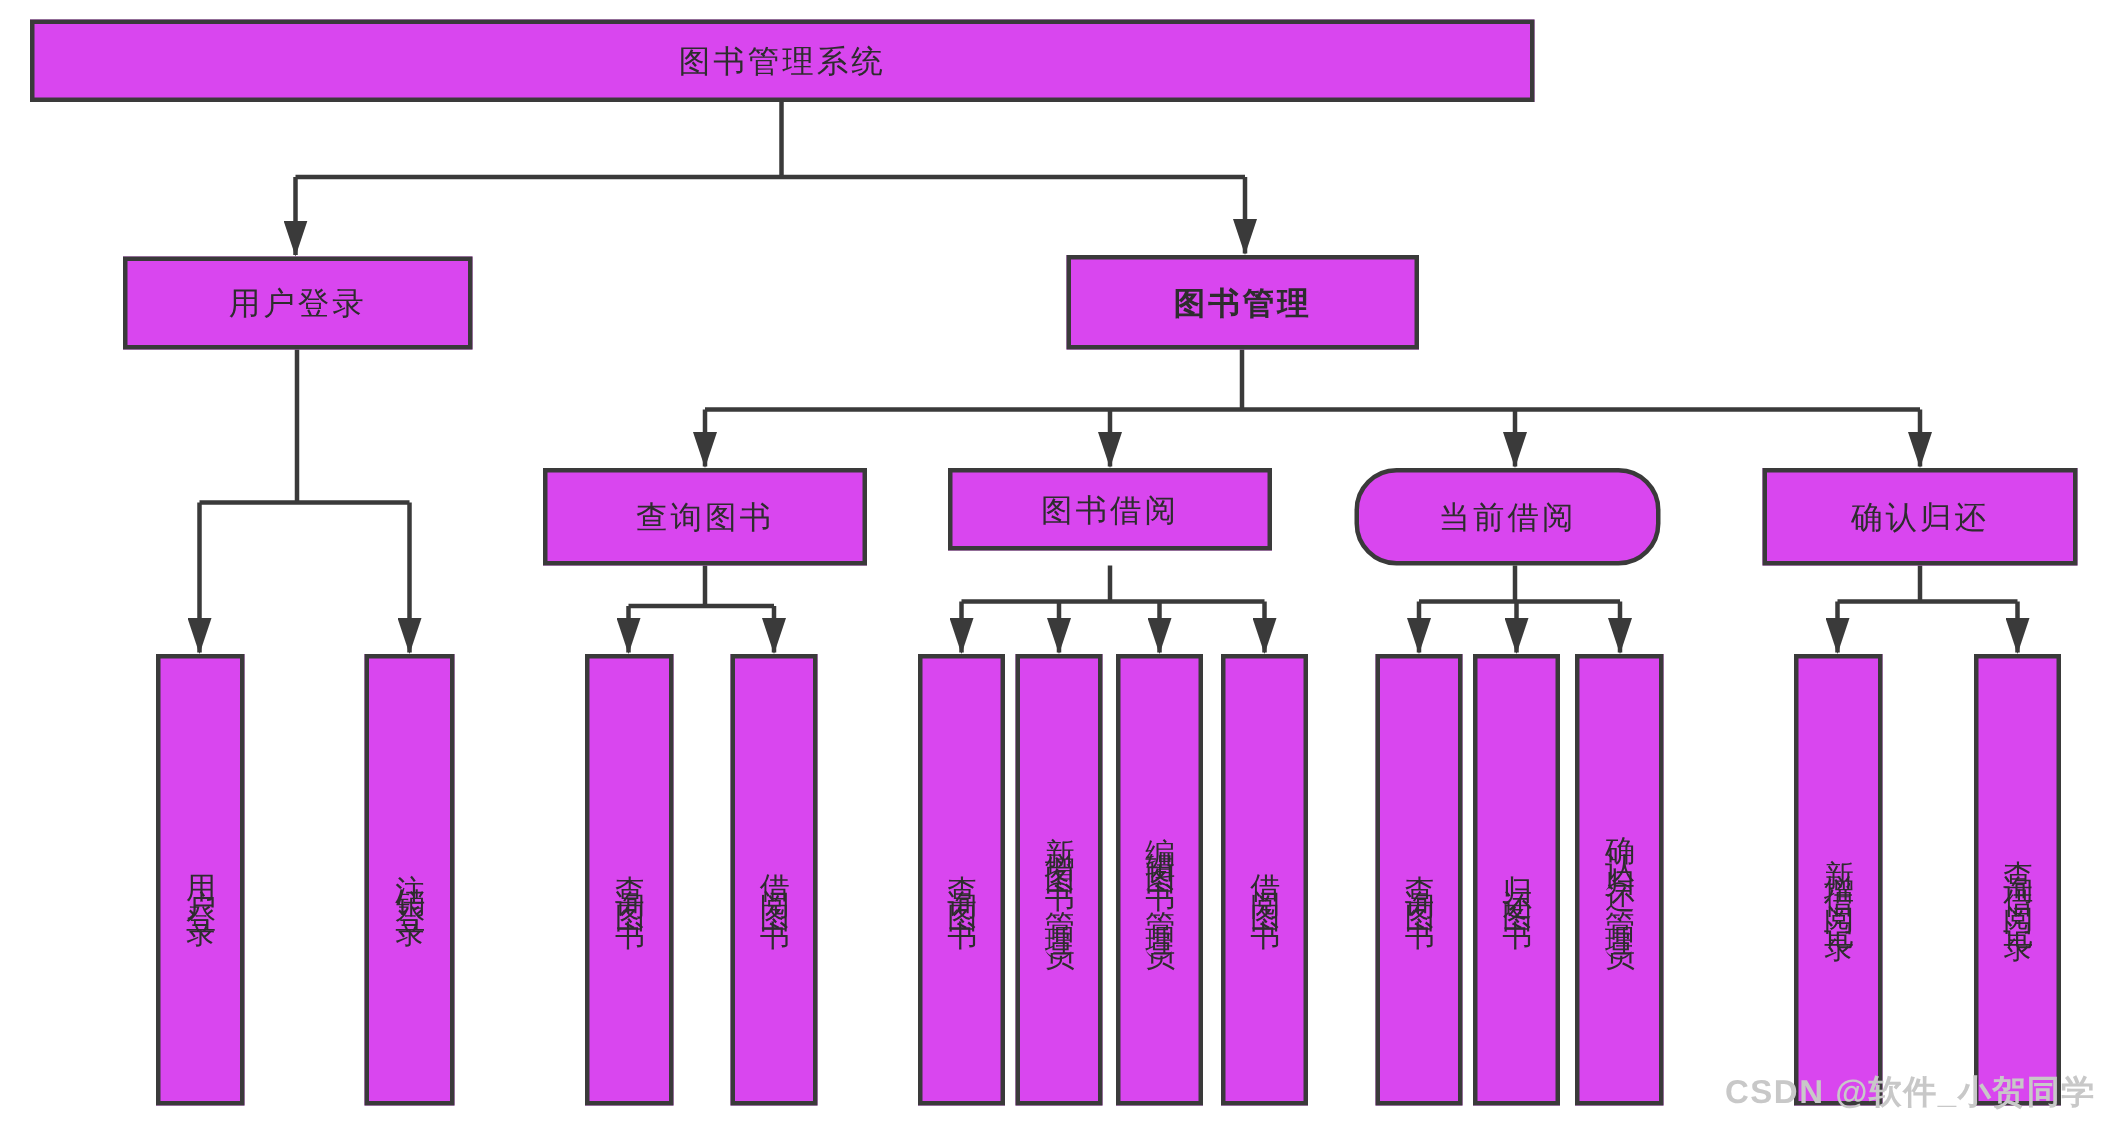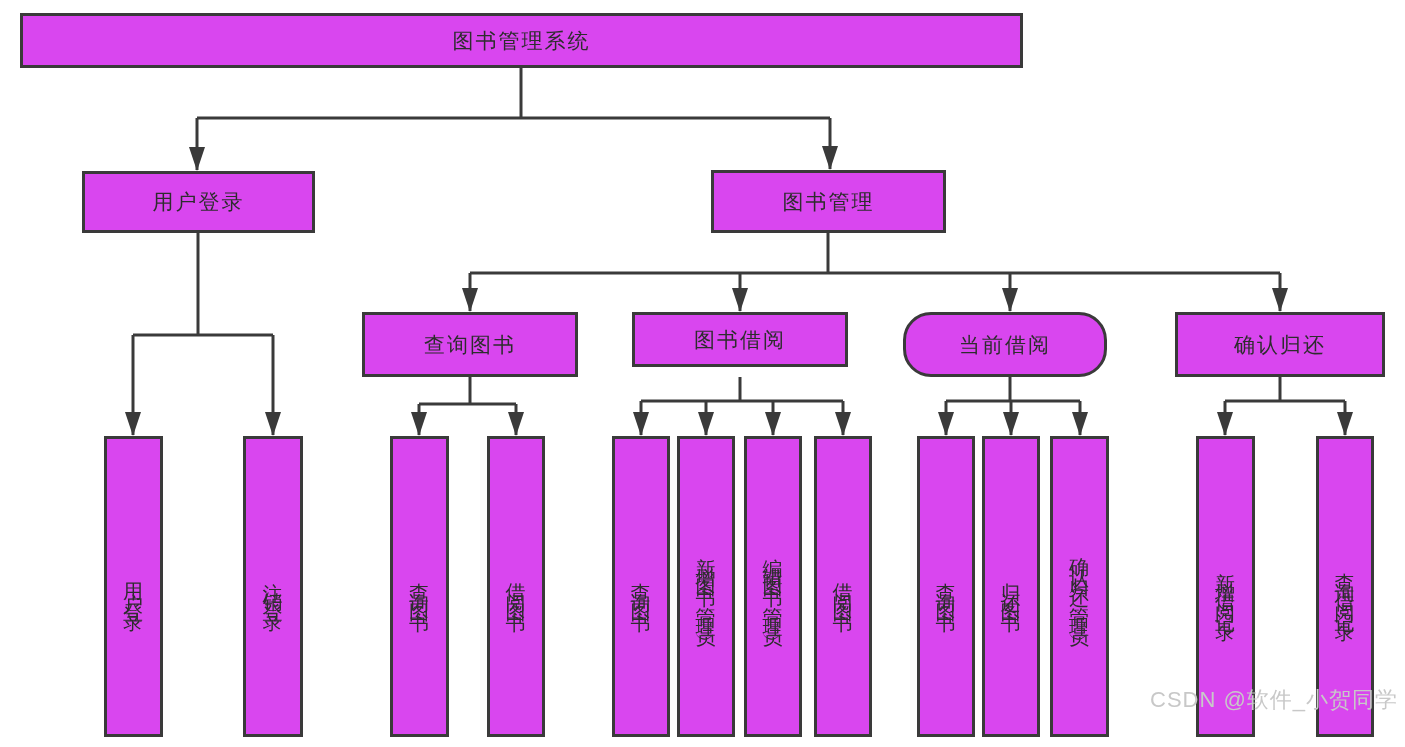--- a/index.html
+++ b/index.html
@@ -39,21 +39,21 @@
     writing-mode: vertical-rl;
     text-orientation: mixed;
     font-size: 20px;
     letter-spacing: 10px;
     line-height: 1;
     white-space: normal;
   }
   
   .root      { left: 20px;   top: 13px;  width: 1003px; height: 55px; }
   .b-login   { left: 82px;   top: 171px; width: 233px;  height: 62px; }
-  .b-mgmt    { left: 711px;  top: 170px; width: 235px;  height: 63px; }
+  .b-mgmt    { left: 711px;  top: 170px; width: 235px;  height: 63px; font-weight: bold; }
   .n-newbook { left: 362px;  top: 312px; width: 216px;  height: 65px; }
   .n-borrow  { left: 632px;  top: 312px; width: 216px;  height: 55px; }
   .n-current { left: 903px;  top: 312px; width: 204px;  height: 65px; border-radius: 28px; }
   .n-record  { left: 1175px; top: 312px; width: 210px;  height: 65px; }
   .leaf      { top: 436px; height: 301px; }
   .l1  { left: 104px;  width: 59px; }
   .l2  { left: 243px;  width: 60px; }
   .l3  { left: 390px;  width: 59px; }
   .l4  { left: 487px;  width: 58px; }
   .l5  { left: 612px;  width: 58px; }
@@ -61,26 +61,27 @@
   .l7  { left: 744px;  width: 58px; }
   .l8  { left: 814px;  width: 58px; }
   .l9  { left: 917px;  width: 58px; }
   .l10 { left: 982px;  width: 58px; }
   .l11 { left: 1050px; width: 59px; }
   .l12 { left: 1196px; width: 59px; }
   .l13 { left: 1316px; width: 58px; }
   .watermark {
     position: absolute;
     left: 1150px;
-    top: 685px;
+    top: 713px;
     font-size: 22px;
     color: #c8c8c8;
     letter-spacing: 1px;
     z-index: 3;
     white-space: nowrap;
+    font-weight: bold;
   }
 </style>
 </head>
 <body>
 
 <div class="canvas">
 
   <svg class="connectors" width="1405" height="747" aria-hidden="true">
     <defs>
       <marker id="arr" markerUnits="userSpaceOnUse" markerWidth="24" markerHeight="16" refX="23" refY="8" orient="auto">

